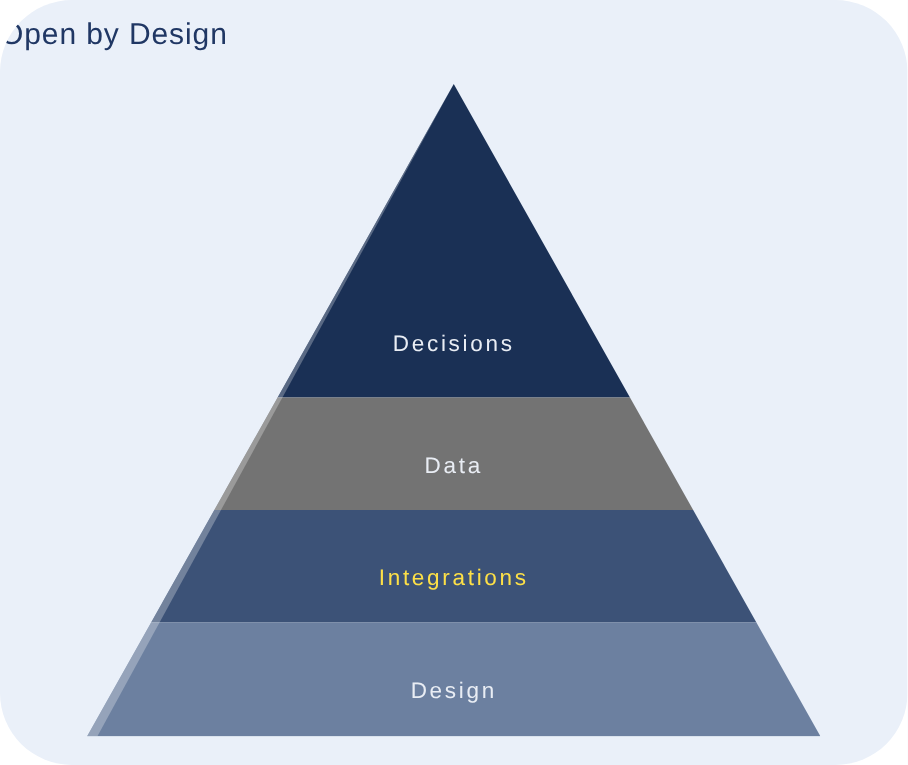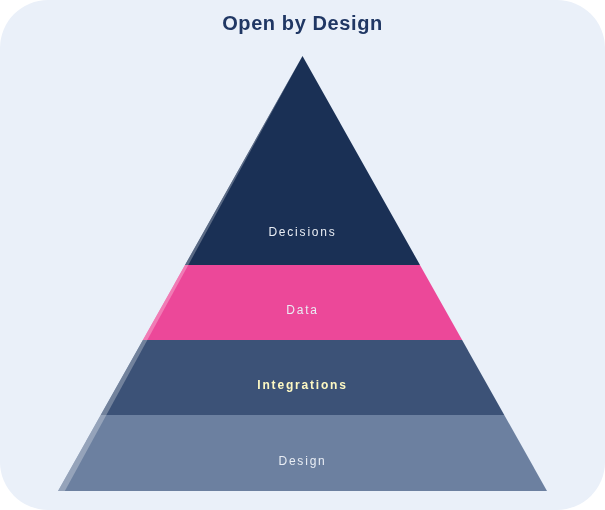--- a/index.html
+++ b/index.html
@@ -15,23 +15,22 @@
     border-radius: 48px;
     overflow: hidden;
     background: #eaf0f9;
   }
   .diagram-title {
     position: absolute;
     top: 12px;
     left: 0;
     width: 100%;
     margin: 0;
-    text-align: center;
     font-size: 20px;
-    font-weight: bold;
+    font-weight: normal;
     letter-spacing: 0.6px;
   }
   .pyramid {
     position: absolute;
     left: 58px;
     top: 56px;
     width: 489px;
     height: 435px;
     clip-path: polygon(50% 0%, 100% 100%, 0% 100%);
   }
@@ -40,21 +39,21 @@
     width: 100%;
     display: flex;
     justify-content: center;
     align-items: center;
   }
   .layer-0 { height: 209px; align-items: flex-end; padding-bottom: 26px; box-sizing: border-box; }
   .layer-1 { height: 75px; }
   .layer-2 { height: 75px; }
   .layer-3 { height: 76px; }
   .layer-label {
-    font-size: 12px;
+    font-size: 15px;
     font-weight: 400;
     letter-spacing: 1.8px;
     line-height: 1.2;
     margin-top: 16px;
   }
   .edge-highlight {
     position: absolute;
     top: 0;
     left: 0;
     width: 100%;
@@ -70,26 +69,26 @@
 <div class="card" style="background-color: rgb(234, 240, 249);">
 
   <h1 class="diagram-title" style="color: rgb(32, 55, 100);">Open by Design</h1>
 
   <div class="pyramid">
 
     <div class="layer layer-0" style="background-color: rgb(26, 48, 85);">
       <span class="layer-label" style="color: rgb(233, 237, 244);">Decisions</span>
     </div>
 
-    <div class="layer layer-1" style="background-color: #ec4899;">
+    <div class="layer layer-1" style="background-color: #737373;">
       <span class="layer-label" style="color: rgb(233, 237, 244);">Data</span>
     </div>
 
     <div class="layer layer-2" style="background-color: rgb(60, 82, 119);">
-      <span class="layer-label" style="color: #fef9c3; font-weight: bold;">Integrations</span>
+      <span class="layer-label" style="color: #fde047;">Integrations</span>
     </div>
 
     <div class="layer layer-3" style="background-color: rgb(108, 128, 160);">
       <span class="layer-label" style="color: rgb(233, 237, 244);">Design</span>
     </div>
 
     <div class="edge-highlight"></div>
   </div>
 
 </div>

